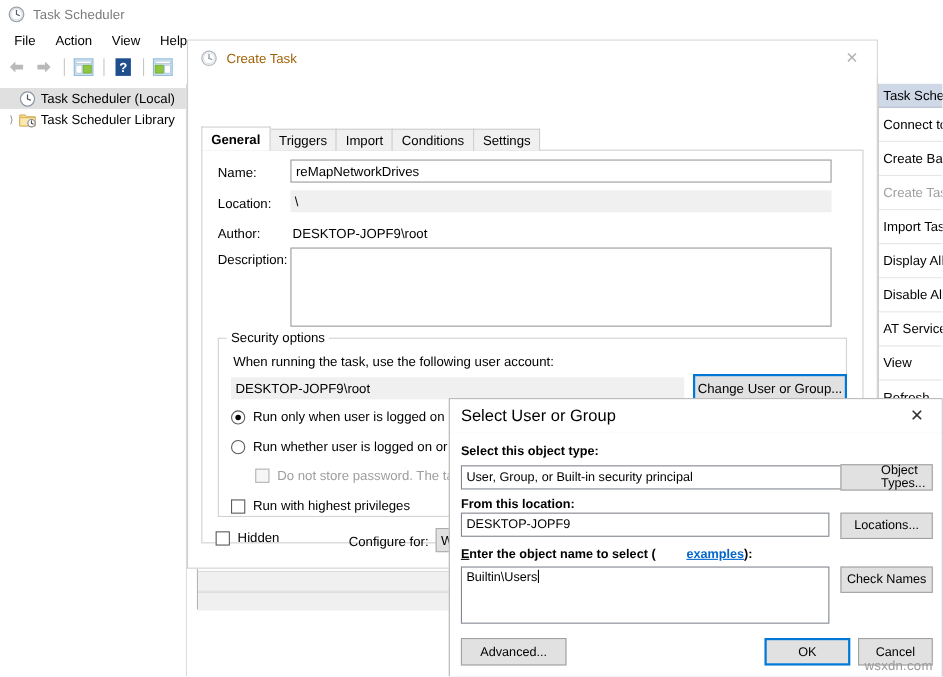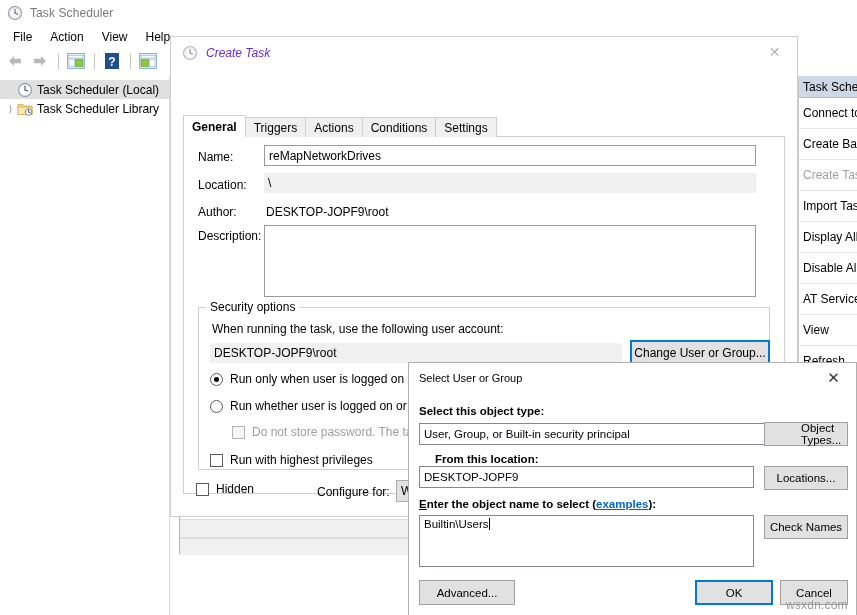--- a/index.html
+++ b/index.html
@@ -188,23 +188,22 @@
     background: #ffffff;
     display: flex;
     align-items: center;
   }
   #ct-titlebar .ct-icon {
     margin-left: 11px; margin-right: 8px;
     width: 16px; height: 16px;
     flex: none;
   }
   #ct-titlebar .ct-text {
-    color: #6d28d9;
-    font-size: 12px;
-    font-style: italic;
+    color: #a16207;
+    font-size: 12px;
   }
   #ct-close {
     position: absolute;
     right: 0; top: 0;
     width: 45px; height: 29px;
     display: flex; align-items: center; justify-content: center;
     color: #b4b4b4;
     font-size: 14px;
   }
 
@@ -380,21 +379,21 @@
   #su-titlebar {
     position: absolute;
     left: 0; top: 0;
     width: 100%; height: 30px;
     background: #ffffff;
     display: flex;
     align-items: center;
   }
   #su-title-text {
     margin-left: 10px;
-    font-size: 11px;
+    font-size: 15px;
     color: #000;
   }
   #su-close {
     position: absolute;
     right: 0; top: 0;
     width: 45px; height: 29px;
     display: flex; align-items: center; justify-content: center;
     color: #333;
     font-size: 15px;
   }
@@ -455,20 +454,21 @@
     display: flex;
     align-items: center;
     justify-content: center;
     box-sizing: border-box;
     cursor: default;
   }
   .su-btn.focused { border: 2px solid #0078d7; }
   .su-link {
     color: #0066cc;
     text-decoration: underline;
+    padding-left: 28px;
   }
   .ul-first { text-decoration: underline; }
 
   #watermark {
     position: absolute;
     left: 786px; top: 598px;
     font-size: 12px;
     color: #9a9a9a;
     font-family: "Liberation Sans", sans-serif;
     letter-spacing: .2px;
@@ -596,21 +596,21 @@
         <line x1="8" y1="8" x2="10.5" y2="9.1" stroke="#8c949c" stroke-width="1.1" stroke-linecap="round"></line>
       </svg>
     </span>
     <span class="ct-text">Create Task</span>
   </div>
   <div id="ct-close">✕</div>
 
   <div id="ct-tabs">
     <div class="ct-tab active">General</div>
     <div class="ct-tab">Triggers</div>
-    <div class="ct-tab">Actions</div>
+    <div class="ct-tab">Import</div>
     <div class="ct-tab">Conditions</div>
     <div class="ct-tab">Settings</div>
   </div>
 
   <div id="ct-tabbody">
 
     <div class="ct-label" style="left:14px; top:13px;">Name:</div>
     <input class="ct-input" style="left: 80px; top: 8px; width: 492px; height: 21px;" value="reMapNetworkDrives">
 
     <div class="ct-label" style="left:14px; top:41px;">Location:</div>
@@ -664,21 +664,21 @@
     <span id="su-title-text">Select User or Group</span>
   </div>
   <div id="su-close">✕</div>
 
   <div id="su-body">
 
     <div class="su-label" style="left:10px; top:12px;">Select this object type:</div>
     <div class="su-field" style="left:10px; top:30px; width:401px; height:22px;">User, Group, or Built-in security principal</div>
     <div class="su-btn" style="left:355px; top:29px; width:84px; height:24px;padding-left:36px;">Object Types...</div>
 
-    <div class="su-label" style="left:26px; top:60px;">From this location:</div>
+    <div class="su-label" style="left:10px; top:60px;">From this location:</div>
     <div class="su-field" style="left:10px; top:73px; width:335px; height:22px;">DESKTOP-JOPF9</div>
     <div class="su-btn" style="left:355px; top:73px; width:84px; height:24px;">Locations...</div>
 
     <div class="su-label" style="left:10px; top:105px;">
       <span class="ul-first">E</span><span>nter the object name to select (</span><span class="su-link">examples</span><span>):</span>
     </div>
 
     <div class="su-textarea" style="left:10px; top:122px; width:335px; height:52px;"><span>Builtin\Users</span><span class="caret"></span></div>
     <div class="su-btn" style="left:355px; top:122px; width:84px; height:24px;">Check Names</div>
 

